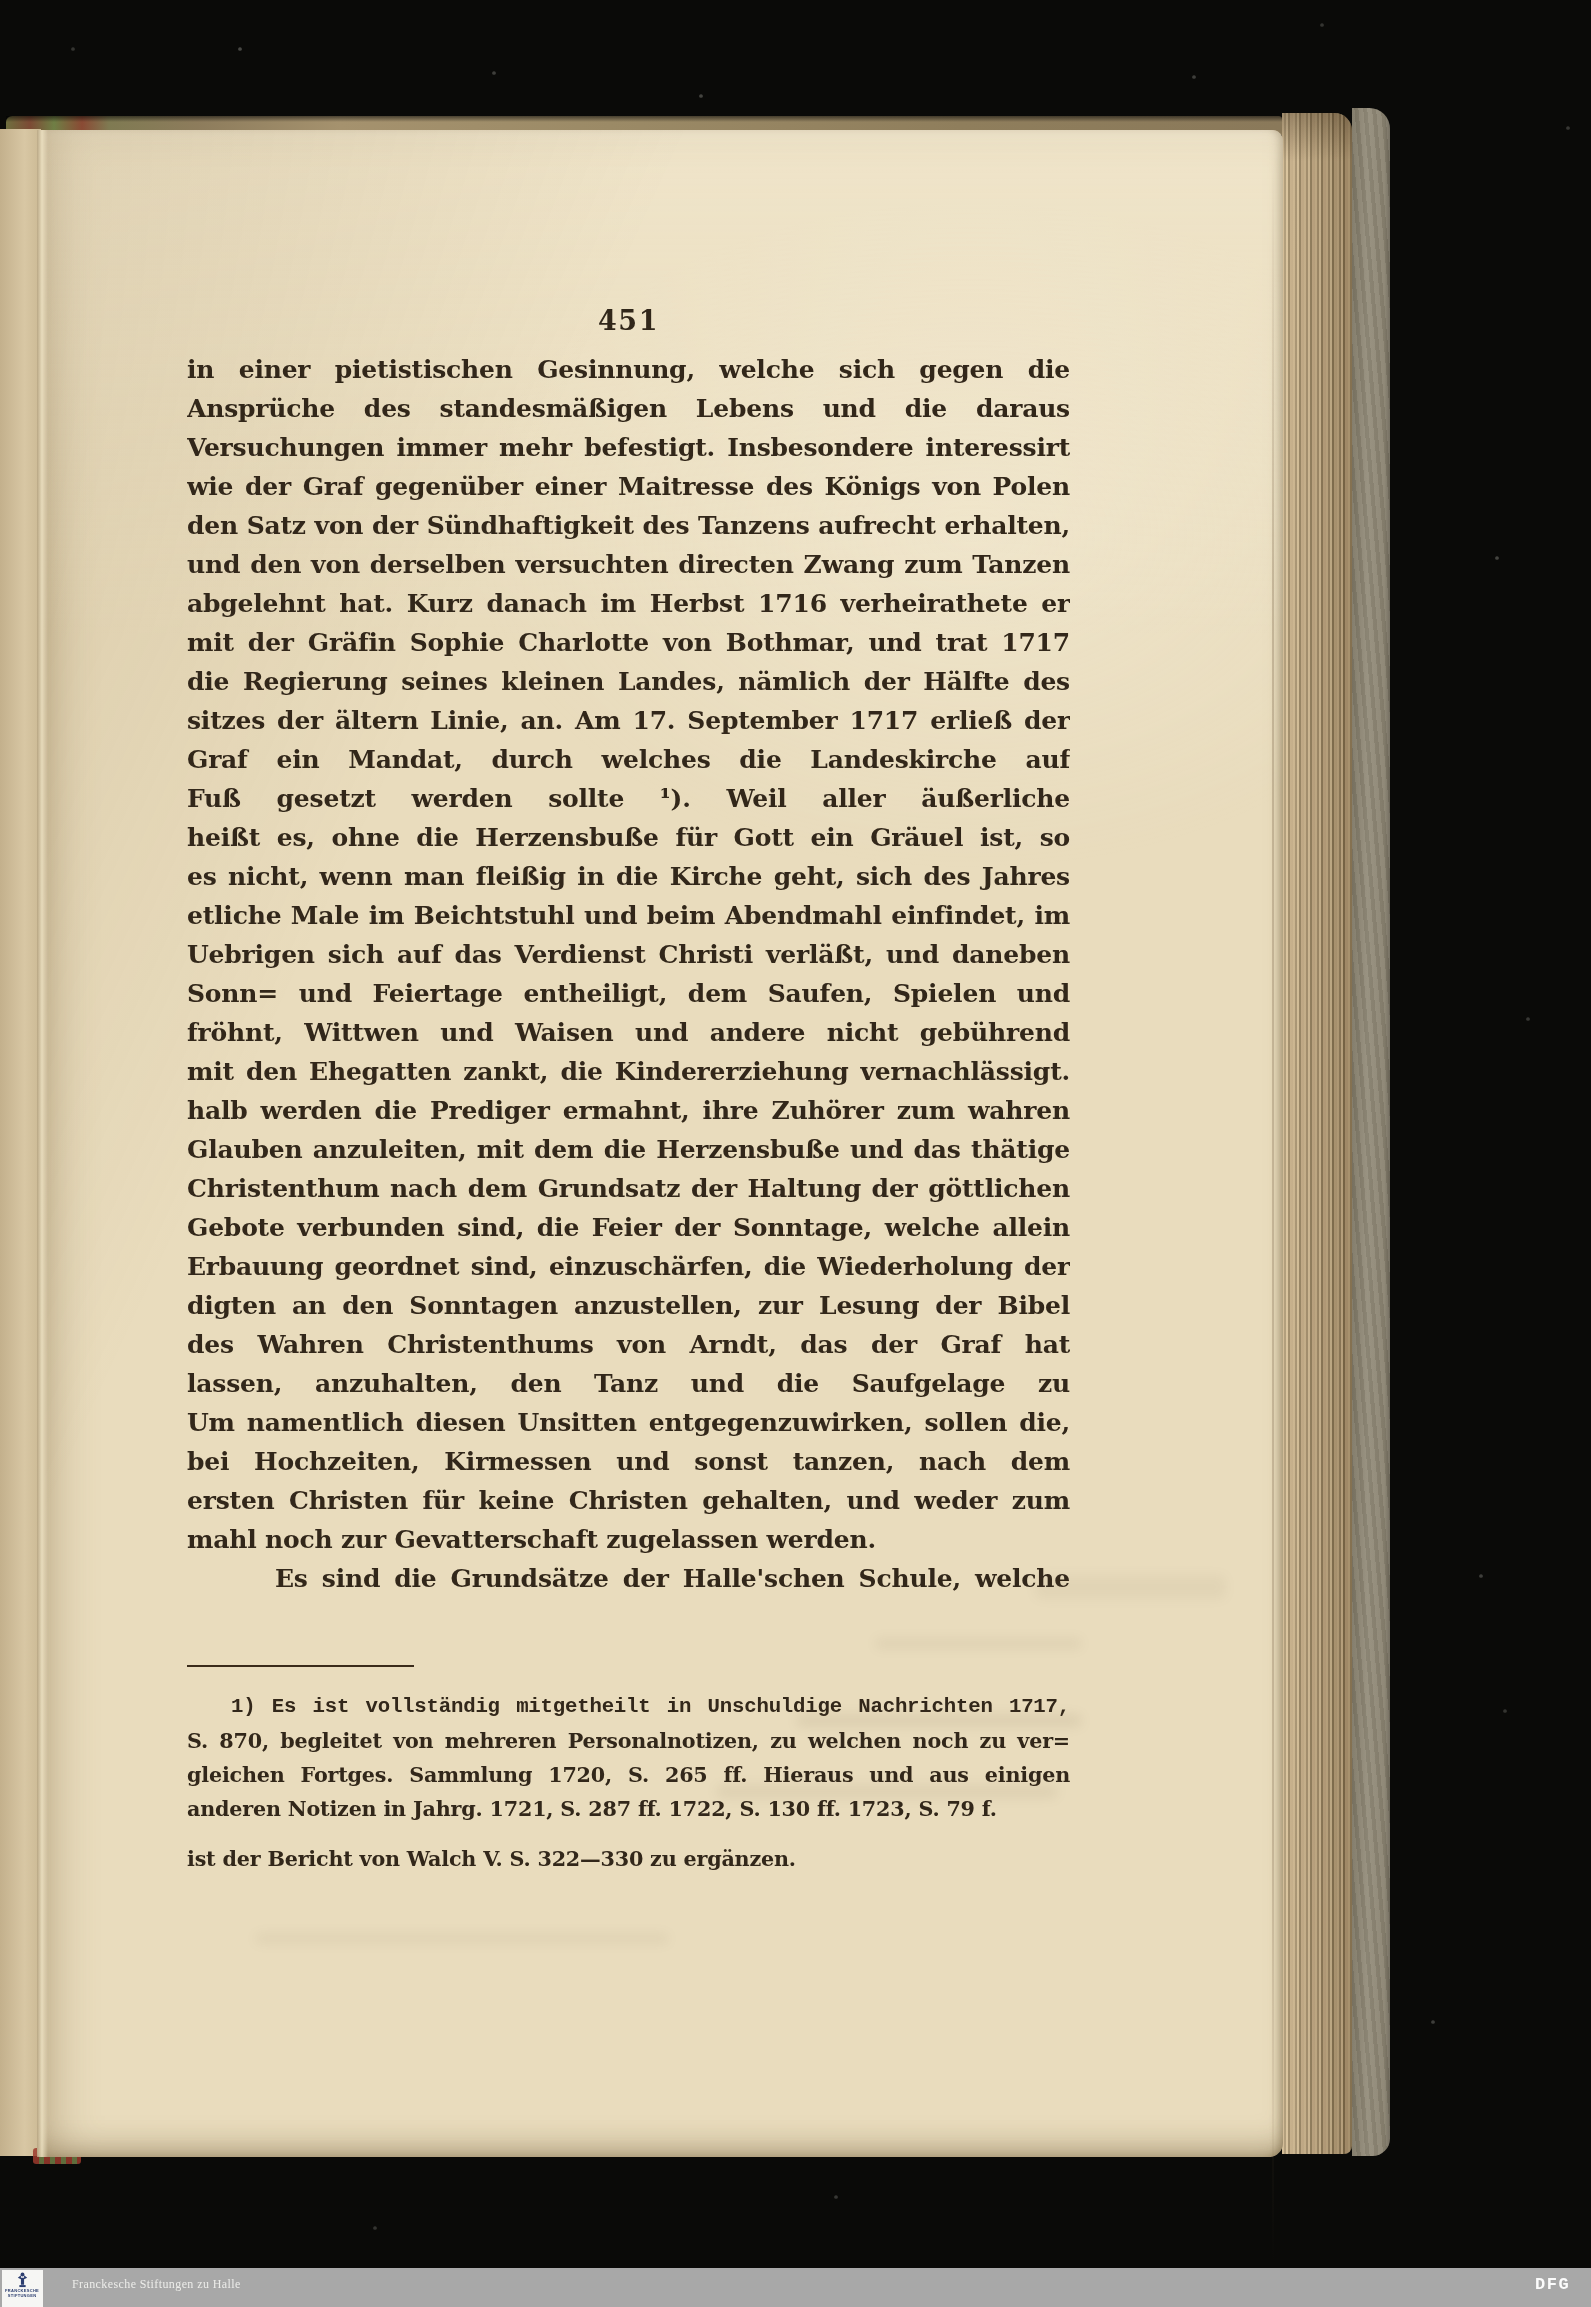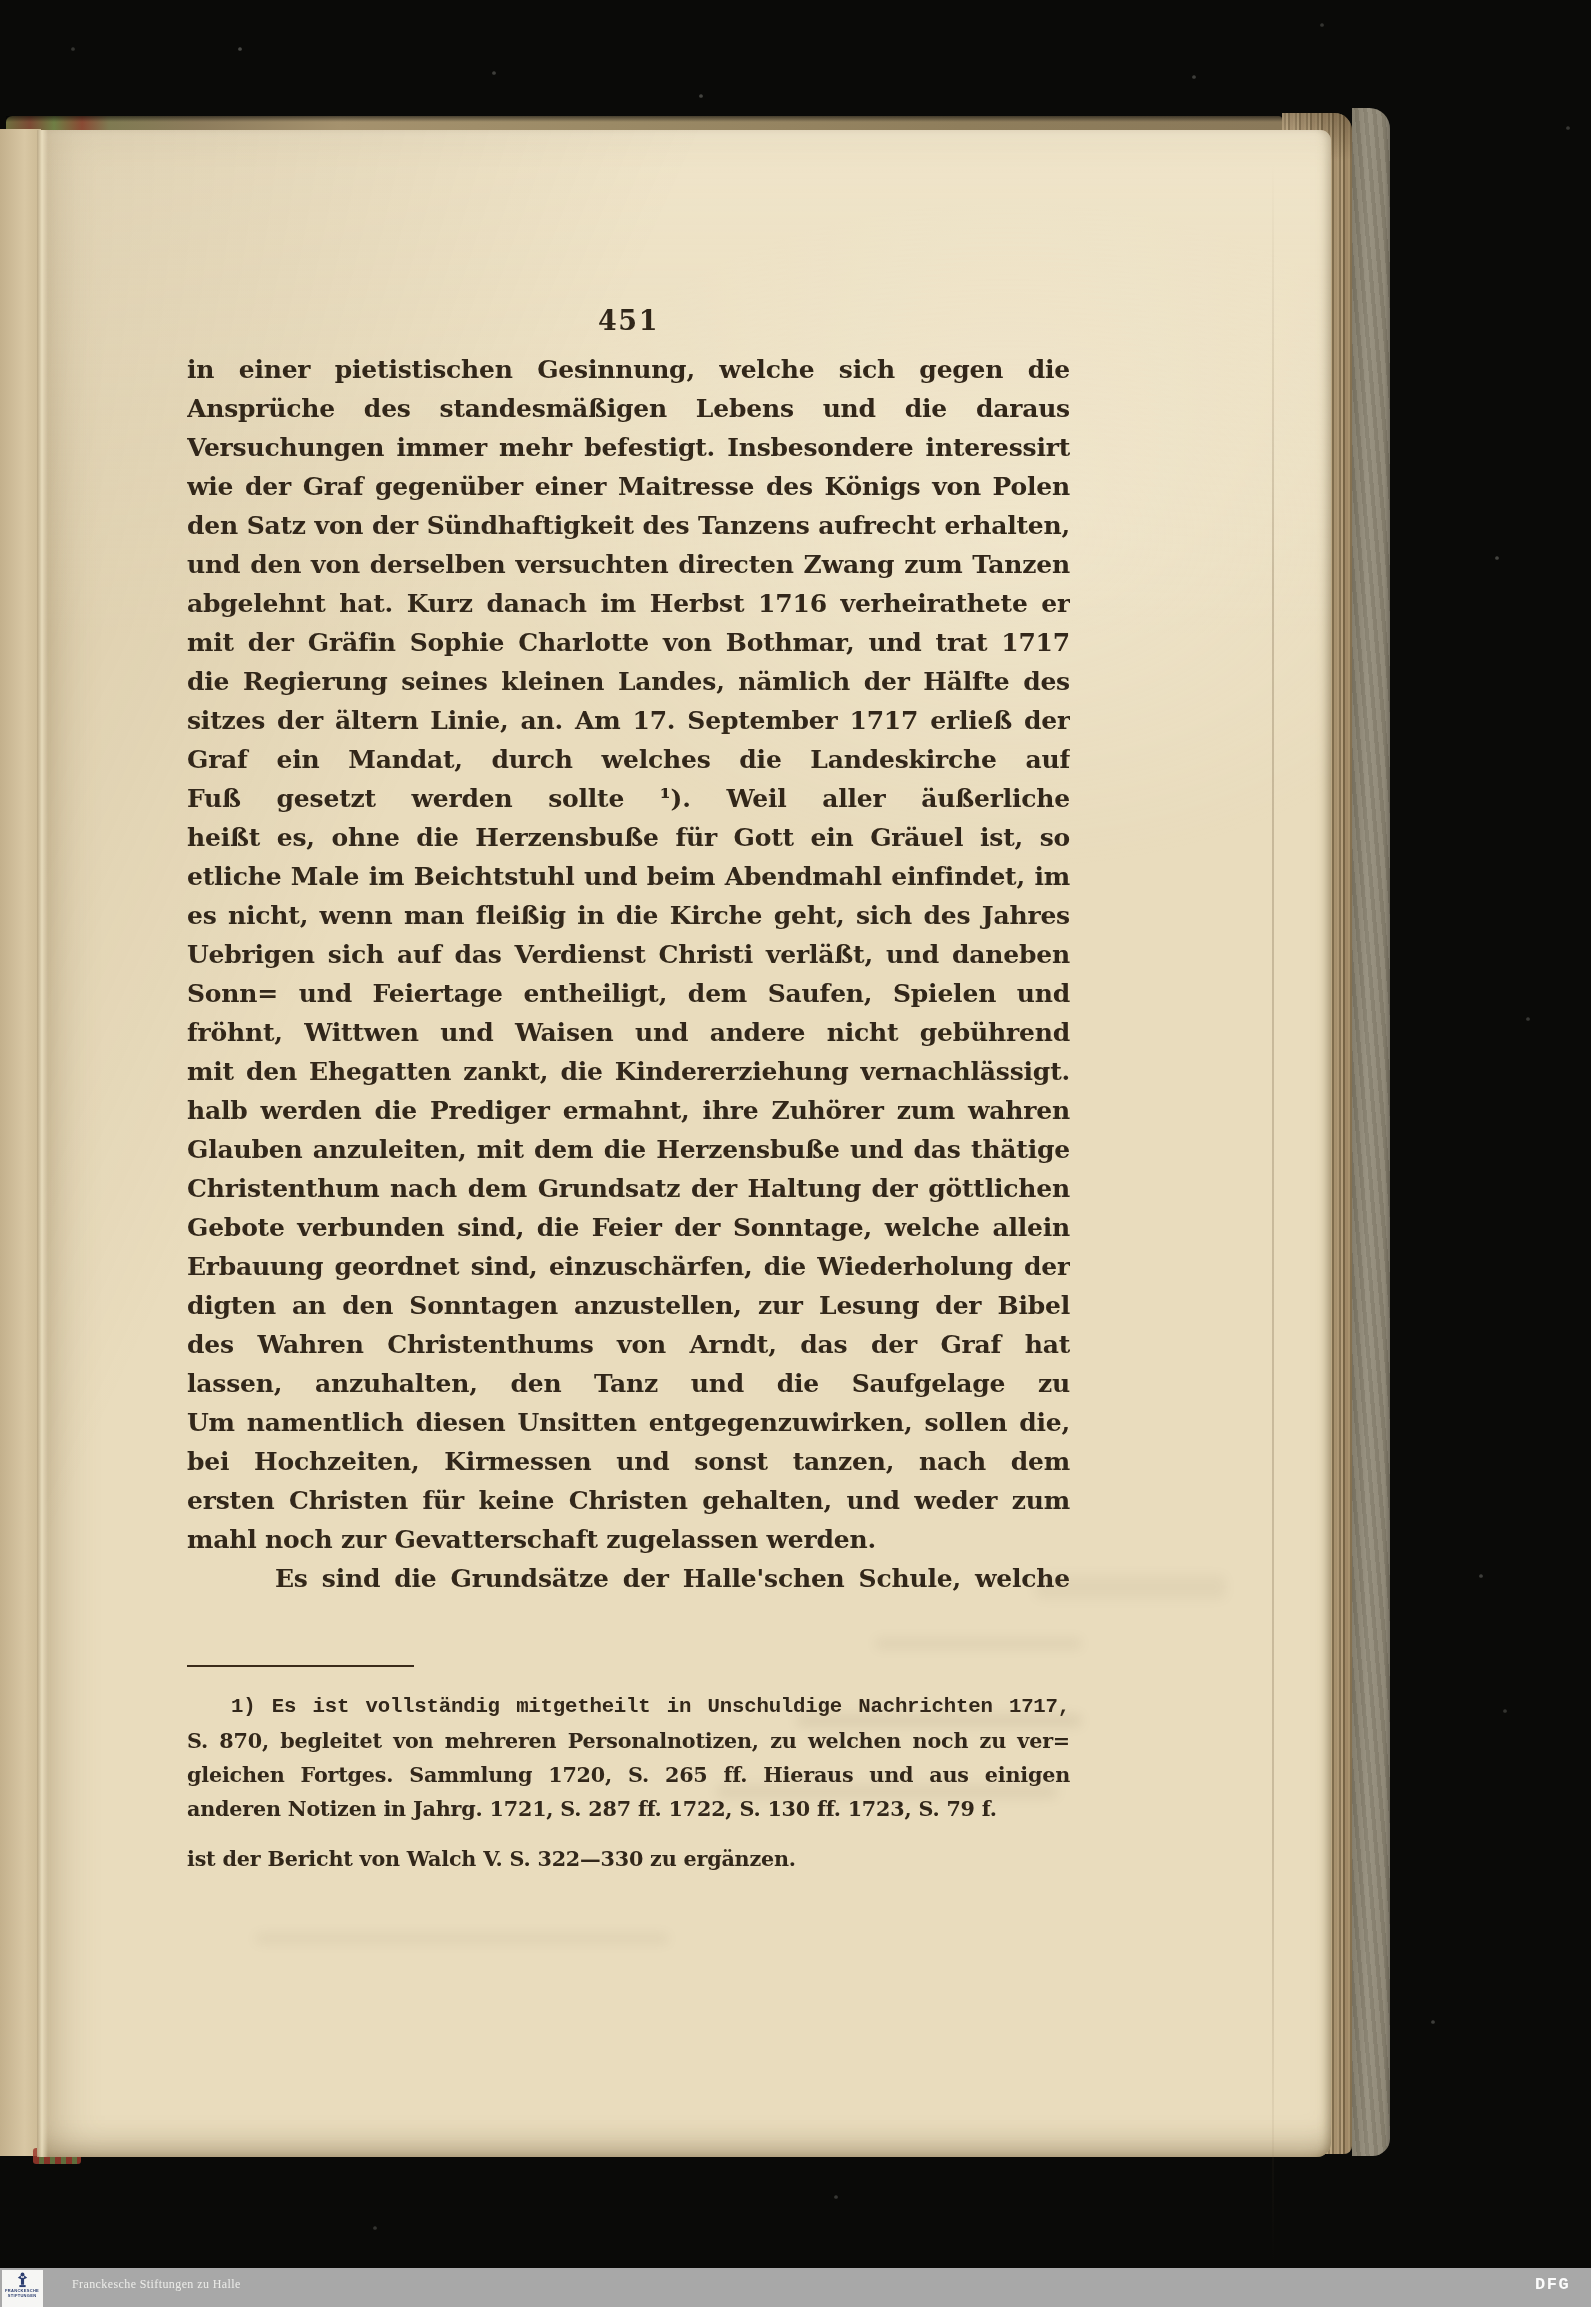--- a/index.html
+++ b/index.html
@@ -38,21 +38,21 @@
   .cover-board{position:absolute;left:1352px;top:108px;width:38px;height:2048px;border-radius:0 20.7px 17.5px 0;
             background:linear-gradient(to right,#7e7765,#948d7b 40%,#8a8371 85%,#6e685a);}
   .cover-board::after{content:"";position:absolute;inset:0;border-radius:inherit;
             background:repeating-linear-gradient(85deg,rgba(255,255,255,.05) 0 4.8px,rgba(0,0,0,.06) 4.8px 8.8px);}
   
   .page{position:absolute;left:37px;top:130px;width:1246px;height:2027px;
         border-radius:2.4px 11px 14.3px 4.8px;background:#e9dcbd;
         box-shadow:inset 27px 0 48px -16px rgba(120,95,55,.45),
                    inset -6.4px 0 9.5px -4px rgba(100,80,45,.55),
                    inset 0 -20.7px 32px -17.5px rgba(110,90,55,.5),
-                   inset 0 11px 20.7px -11px rgba(255,250,235,.6);padding-left:48px;}
+                   inset 0 11px 20.7px -11px rgba(255,250,235,.6);}
   .page::before{content:"";position:absolute;inset:0;border-radius:inherit;
         background:linear-gradient(115deg,rgba(150,125,80,.18) 0,rgba(0,0,0,0) 30%),
                    linear-gradient(to bottom,rgba(255,248,230,.30) 0,rgba(0,0,0,0) 25%),
                    radial-gradient(ellipse 716px 477px at 75% 20%,rgba(255,250,235,.28),rgba(0,0,0,0) 70%);}
   .fold-line{position:absolute;left:1235px;top:32px;width:1.6px;height:2100px;
         background:linear-gradient(to bottom,rgba(120,100,70,0),rgba(120,100,70,.3) 20%,rgba(120,100,70,.28) 80%,rgba(120,100,70,0));}
   .gutter-crease{position:absolute;left:0;top:0;width:11px;height:100%;
         background:linear-gradient(to right,#b7a582,#f0e5c6 45%,rgba(0,0,0,0));opacity:.8;}
   
   .page-number{position:absolute;left:150px;top:175px;width:883px;text-align:center;
@@ -109,22 +109,22 @@
         <div class="textline">wie der Graf gegenüber einer Maitresse des Königs von Polen</div>
         <div class="textline">den Satz von der Sündhaftigkeit des Tanzens aufrecht erhalten,</div>
         <div class="textline">und den von derselben versuchten directen Zwang zum Tanzen</div>
         <div class="textline">abgelehnt hat.  Kurz danach im Herbst 1716 verheirathete er sich</div>
         <div class="textline">mit der Gräfin Sophie Charlotte von Bothmar, und trat 1717</div>
         <div class="textline">die Regierung seines kleinen Landes, nämlich der Hälfte des Be=</div>
         <div class="textline">sitzes der ältern Linie, an.  Am 17. September 1717 erließ der</div>
         <div class="textline">Graf ein Mandat, durch welches die Landeskirche auf pietistischen</div>
         <div class="textline">Fuß gesetzt werden sollte ¹).  Weil aller äußerliche Gottesdienst,</div>
         <div class="textline">heißt es, ohne die Herzensbuße für Gott ein Gräuel ist, so genügt</div>
+        <div class="textline">es nicht, wenn man fleißig in die Kirche geht, sich des Jahres</div>
         <div class="textline">etliche Male im Beichtstuhl und beim Abendmahl einfindet, im</div>
-        <div class="textline">es nicht, wenn man fleißig in die Kirche geht, sich des Jahres</div>
         <div class="textline">Uebrigen sich auf das Verdienst Christi verläßt, und daneben die</div>
         <div class="textline">Sonn= und Feiertage entheiligt, dem Saufen, Spielen und Tanzen</div>
         <div class="textline">fröhnt, Wittwen und Waisen und andere nicht gebührend versorgt,</div>
         <div class="textline">mit den Ehegatten zankt, die Kindererziehung vernachlässigt.  Des=</div>
         <div class="textline">halb werden die Prediger ermahnt, ihre Zuhörer zum wahren</div>
         <div class="textline">Glauben anzuleiten, mit dem die Herzensbuße und das thätige</div>
         <div class="textline">Christenthum nach dem Grundsatz der Haltung der göttlichen</div>
         <div class="textline">Gebote verbunden sind, die Feier der Sonntage, welche allein zur</div>
         <div class="textline">Erbauung geordnet sind, einzuschärfen, die Wiederholung der Pre=</div>
         <div class="textline">digten an den Sonntagen anzustellen, zur Lesung der Bibel und</div>

